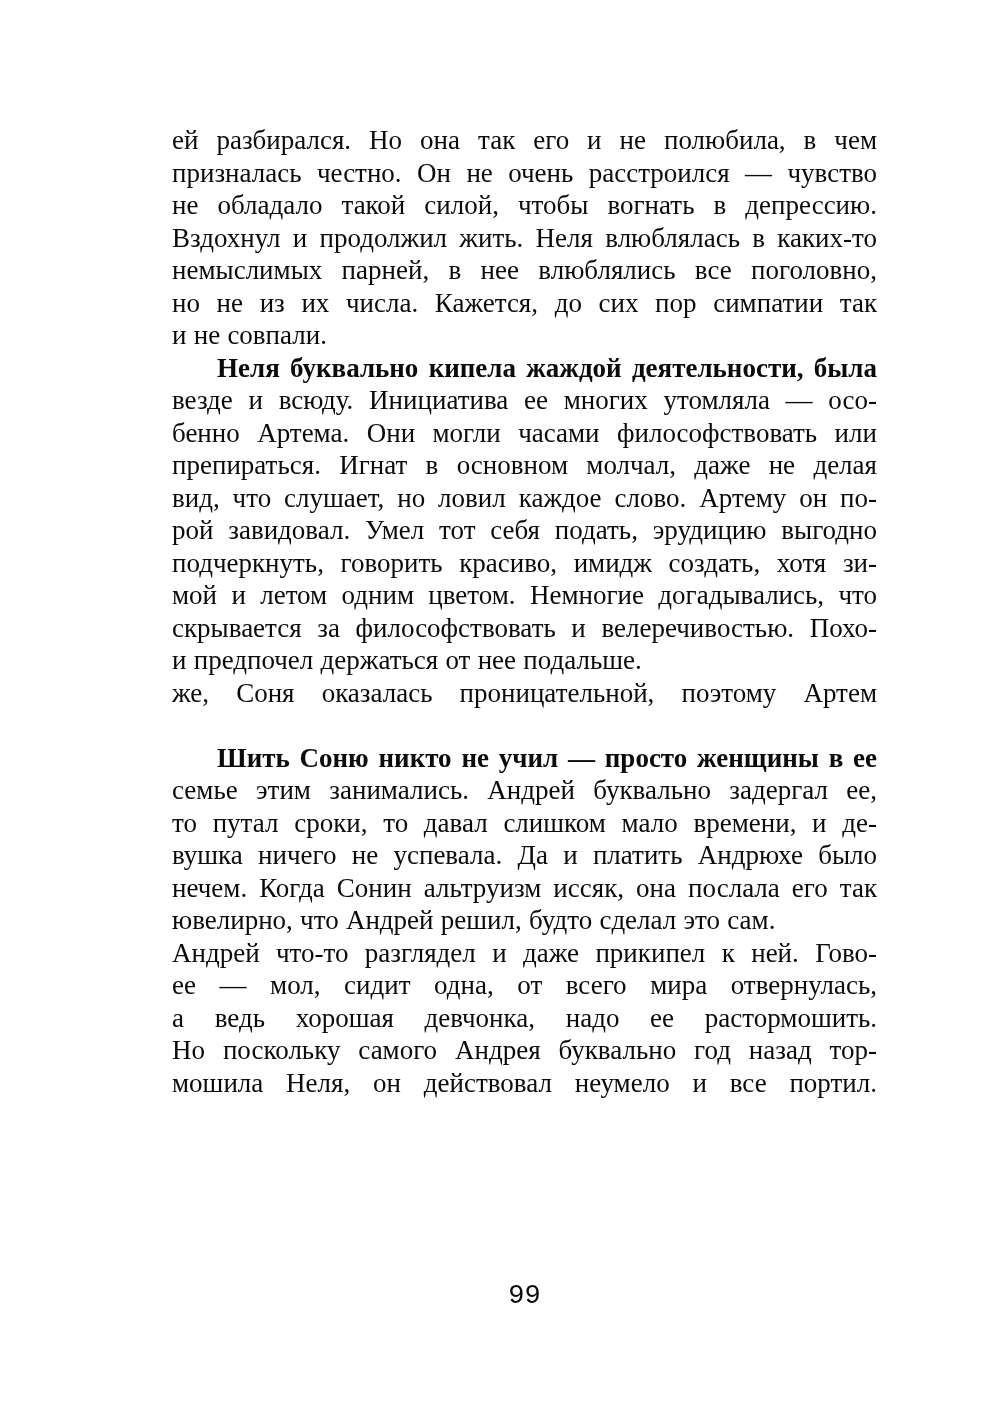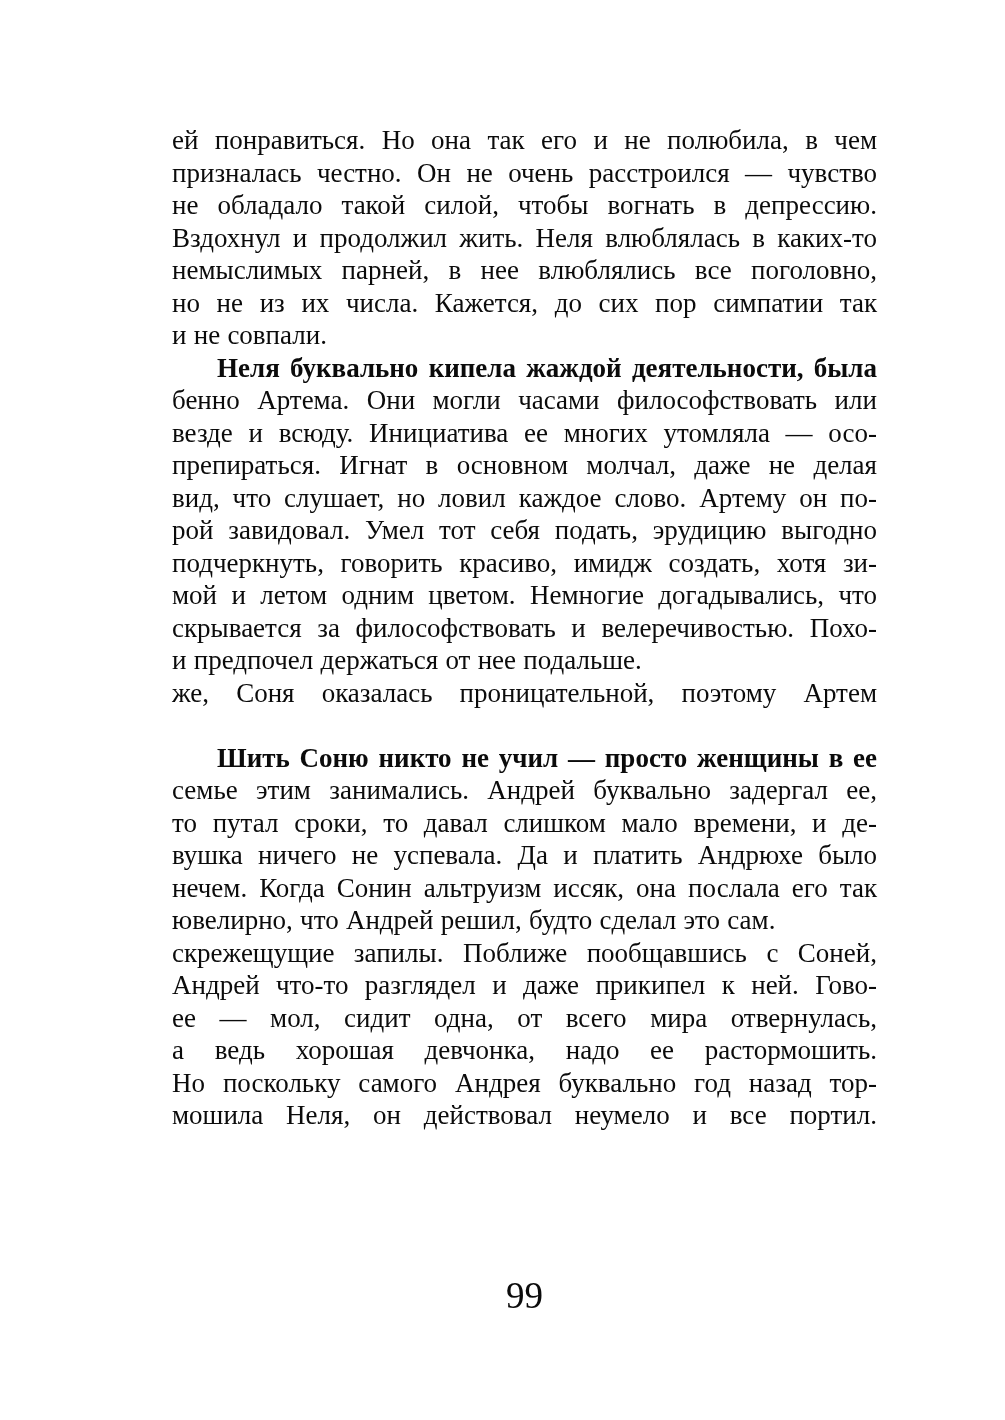--- a/index.html
+++ b/index.html
@@ -43,62 +43,62 @@
   }
   .line.flush-last {
     text-align-last: left;
   }
   .page-number {
     position: absolute;
     left: 172px;
     top: 1280px;
     width: 705px;
     text-align: center;
-    font-size: 37px;
+    font-size: 27px;
     line-height: 32.5px;
+    font-family: Liberation Mono, monospace;
   }
 </style>
 </head>
 <body>
 
 <div class="page">
   <div class="text-block" id="text-block">
       <div class="paragraph">
-        <div class="line">ей понравиться. Но она так его и не полюбила, в чем</div>
+        <div class="line">ей разбирался. Но она так его и не полюбила, в чем</div>
         <div class="line">призналась честно. Он не очень расстроился — чувство</div>
         <div class="line">не обладало такой силой, чтобы вогнать в депрессию.</div>
         <div class="line">Вздохнул и продолжил жить. Неля влюблялась в каких-то</div>
         <div class="line">немыслимых парней, в нее влюблялись все поголовно,</div>
         <div class="line">но не из их числа. Кажется, до сих пор симпатии так</div>
         <div class="line flush-last">и не совпали.</div>
       </div>
       <div class="paragraph">
         <div class="line indent">Неля буквально кипела жаждой деятельности, была</div>
+        <div class="line">везде и всюду. Инициатива ее многих утомляла — осо-</div>
         <div class="line">бенно Артема. Они могли часами философствовать или</div>
-        <div class="line">везде и всюду. Инициатива ее многих утомляла — осо-</div>
         <div class="line">препираться. Игнат в основном молчал, даже не делая</div>
         <div class="line">вид, что слушает, но ловил каждое слово. Артему он по-</div>
         <div class="line">рой завидовал. Умел тот себя подать, эрудицию выгодно</div>
         <div class="line">подчеркнуть, говорить красиво, имидж создать, хотя зи-</div>
         <div class="line">мой и летом одним цветом. Немногие догадывались, что</div>
         <div class="line">скрывается за философствовать и велеречивостью. Похо-</div>
         <div class="line flush-last">и предпочел держаться от нее подальше.</div>
         <div class="line">же, Соня оказалась проницательной, поэтому Артем</div>
       </div>
       <div class="section-break"></div>
       <div class="paragraph">
         <div class="line indent">Шить Соню никто не учил — просто женщины в ее</div>
         <div class="line">семье этим занимались. Андрей буквально задергал ее,</div>
         <div class="line">то путал сроки, то давал слишком мало времени, и де-</div>
         <div class="line">вушка ничего не успевала. Да и платить Андрюхе было</div>
         <div class="line">нечем. Когда Сонин альтруизм иссяк, она послала его так</div>
         <div class="line flush-last">ювелирно, что Андрей решил, будто сделал это сам.</div>
       </div>
       <div class="paragraph">
-        <div class="line">скрежещущие запилы. Поближе пообщавшись с Соней,</div>
         <div class="line">Андрей что-то разглядел и даже прикипел к ней. Гово-</div>
         <div class="line">ее — мол, сидит одна, от всего мира отвернулась,</div>
         <div class="line">а ведь хорошая девчонка, надо ее растормошить.</div>
         <div class="line">Но поскольку самого Андрея буквально год назад тор-</div>
         <div class="line">мошила Неля, он действовал неумело и все портил.</div>
       </div>
     </div>
   <div class="page-number">99</div>
 </div>
 

